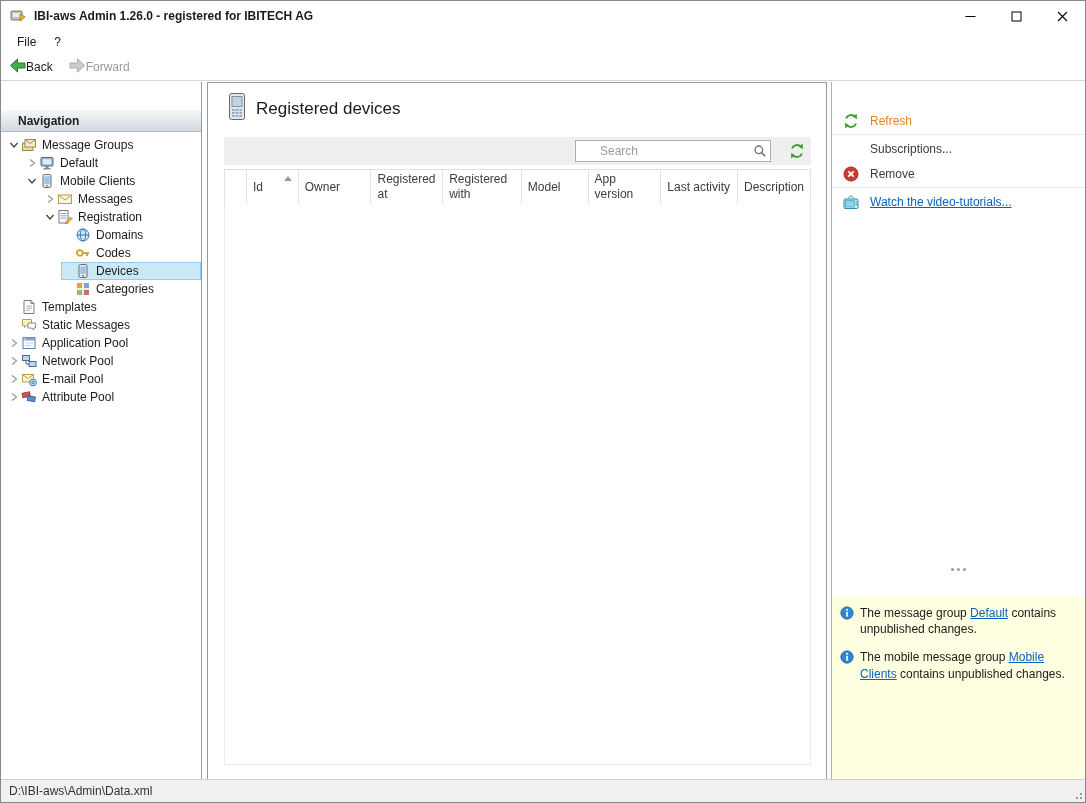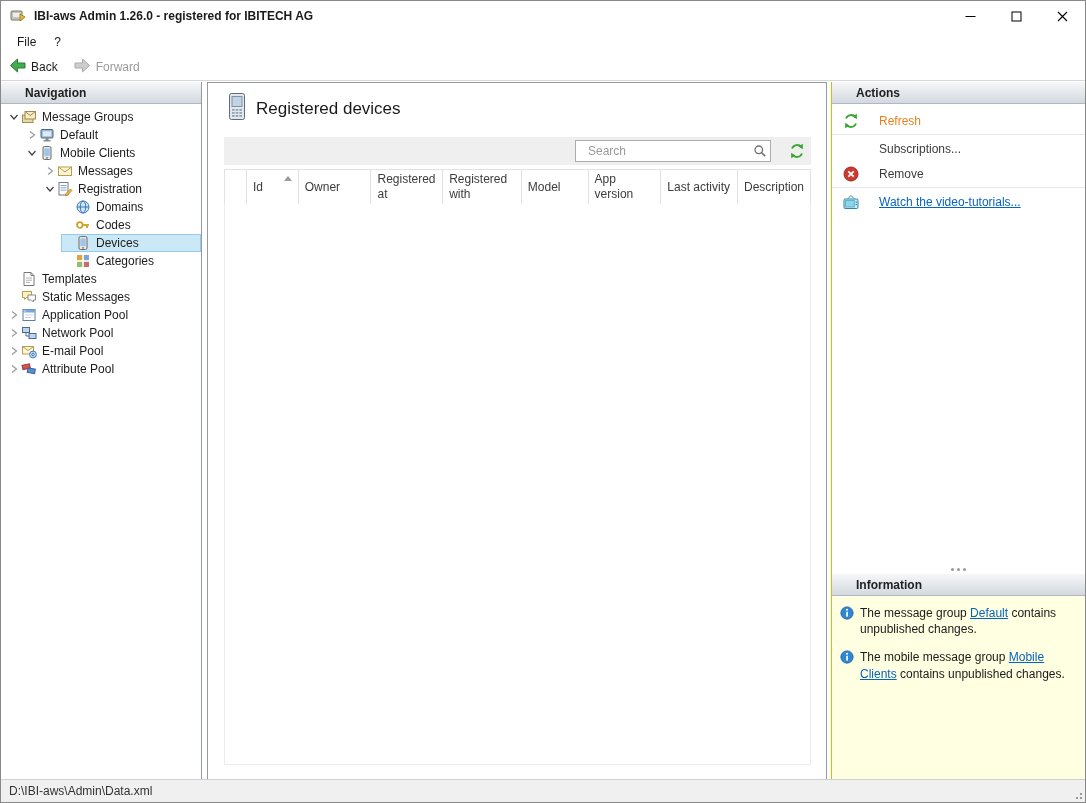--- a/index.html
+++ b/index.html
@@ -11,55 +11,55 @@
   
   .titlebar{position:absolute;top:0;left:0;right:0;height:30px;background:#fff;display:flex;align-items:center;}
   .titlebar .appicon{margin-left:9px;display:flex;}
   .titlebar .title{margin-left:8px;font-weight:bold;}
   .win-controls{position:absolute;right:0;top:0;height:30px;display:flex;}
   .win-btn{width:46px;height:30px;display:flex;align-items:center;justify-content:center;cursor:default;}
   
   .menubar{position:absolute;top:30px;left:0;right:0;height:22px;background:#fff;display:flex;align-items:center;padding-left:7px;}
   .menu-item{padding:3px 9px;}
   .toolbar{position:absolute;top:52px;left:0;right:0;height:28px;background:#fff;border-bottom:1px solid #d7d7d7;display:flex;align-items:center;padding-left:8px;gap:16px;box-sizing:border-box;}
-  .tool-btn{display:flex;align-items:center;gap:5px;text-align:center;}
+  .tool-btn{display:flex;align-items:center;text-align:center;}
   .tool-btn .tlab{color:#1b1b1b;}
   .tool-btn.disabled .tlab{color:#9a9a9a;}
   
-  .panel-header{height:22px;background:linear-gradient(#f6f7f8,#d3d9e0);border-bottom:1px solid #b2b8bf;display:flex;align-items:center;padding:0 24px;font-weight:700;color:#222;box-sizing:border-box;}
+  .panel-header{height:22px;background:linear-gradient(#f6f7f8,#d3d9e0);border-bottom:1px solid #b2b8bf;display:flex;align-items:center;padding:0 17px;font-weight:700;color:#222;box-sizing:border-box;margin-top:28px;}
   
   .nav-panel{position:absolute;left:0;top:81px;width:201px;bottom:23px;background:#fff;border-right:1px solid #949a9f;box-sizing:border-box;}
   .tree{padding-top:4px;}
   .tree-row{display:flex;align-items:center;height:18px;cursor:default;}
   .lvl0{padding-left:6px;}.lvl1{padding-left:24px;}.lvl2{padding-left:42px;}.lvl3{padding-left:60px;}
   .chev{width:14px;height:14px;flex:none;display:flex;align-items:center;justify-content:center;}
   .ticon{width:16px;height:16px;flex:none;margin-right:5px;display:flex;align-items:center;justify-content:center;}
   .tlabel{white-space:nowrap;}
   .row-inner{display:flex;align-items:center;flex:1;height:100%;}
   .row-inner.selected{background:#cbe8f6;outline:1px solid #93cded;outline-offset:-1px;}
   
   .card{position:absolute;left:206px;top:81px;width:620px;height:699px;border:1px solid #949a9f;background:#fff;box-sizing:border-box;}
   .card-head{position:absolute;left:18px;top:9px;display:flex;align-items:center;gap:8px;}
   .card-title{font-size:17px;color:#1b1b1b;}
   .band{position:absolute;left:16px;top:54px;right:15px;height:28px;background:#efefef;}
   .search-box{position:absolute;right:40px;top:3px;width:196px;height:22px;background:#fff;border:1px solid #adadad;box-sizing:border-box;display:flex;align-items:center;}
-  .search-box input{border:0;outline:0;flex:1;min-width:0;height:100%;padding:0 4px 0 12px;font:inherit;color:#333;background:transparent;}
+  .search-box input{border:0;outline:0;flex:1;min-width:0;height:100%;padding:0 4px 0 24px;font:inherit;color:#333;background:transparent;}
   .search-box input::placeholder{color:#9a9a9a;}
   .search-mag{width:20px;flex:none;display:flex;align-items:center;justify-content:center;}
   .band-refresh{position:absolute;right:6px;top:6px;width:16px;height:16px;display:flex;}
   .thead{position:absolute;left:16px;top:86px;right:15px;height:36px;display:flex;border:1px solid #e2e2e2;box-sizing:border-box;background:#fff;}
   .th{border-right:1px solid #e2e2e2;padding:2px 6px;display:flex;align-items:center;color:#3c3c3c;position:relative;box-sizing:border-box;line-height:1.25;}
   .th:last-child{border-right:none;flex:1;}
   .w0{width:22px;}.w1{width:52px;}.w2{width:73px;}.w3{width:72px;}.w4{width:79px;}.w5{width:67px;}.w6{width:73px;}.w7{width:77px;}
   .sort-asc{position:absolute;top:6px;right:6px;width:0;height:0;border-left:4px solid transparent;border-right:4px solid transparent;border-bottom:5px solid #9b9b9b;}
   .tbody{position:absolute;left:16px;top:121px;right:15px;bottom:15px;border:1px solid #ececec;border-top:none;background:#fff;box-sizing:border-box;}
   
   .right-panel{position:absolute;left:830px;top:81px;right:0;bottom:23px;background:#fff;border-left:1px solid #eab308;box-sizing:border-box;}
   .actions-body{position:absolute;top:22px;left:0;right:0;height:470px;background:#fff;padding-top:4px;box-sizing:border-box;}
-  .action-row{display:flex;align-items:center;height:25px;padding-left:11px;gap:20px;cursor:default;}
+  .action-row{display:flex;align-items:center;height:25px;padding-left:11px;gap:11px;cursor:default;}
   .action-icon{width:16px;height:16px;flex:none;display:flex;align-items:center;justify-content:center;}
   .action-sep{border-top:1px solid #e8e8e8;margin:1px 0;}
   .lab-refresh{color:#e8821e;}
   .lab-plain{color:#3c3c3c;}
   .lab-link{color:#0563c1;text-decoration:underline;}
   .splitter{position:absolute;top:484px;left:0;right:0;height:6px;display:flex;align-items:center;justify-content:center;cursor:row-resize;}
   .dots{width:3px;height:3px;border-radius:50%;background:#9a9a9a;box-shadow:6px 0 0 #9a9a9a,-6px 0 0 #9a9a9a;}
   .info-header{position:absolute;top:492px;left:0;right:0;}
   .info-body{position:absolute;top:514px;left:0;right:0;bottom:0;background:#ffffe1;padding:9px 8px;box-sizing:border-box;}
   .note{display:flex;gap:6px;margin-bottom:12px;line-height:1.35;}

